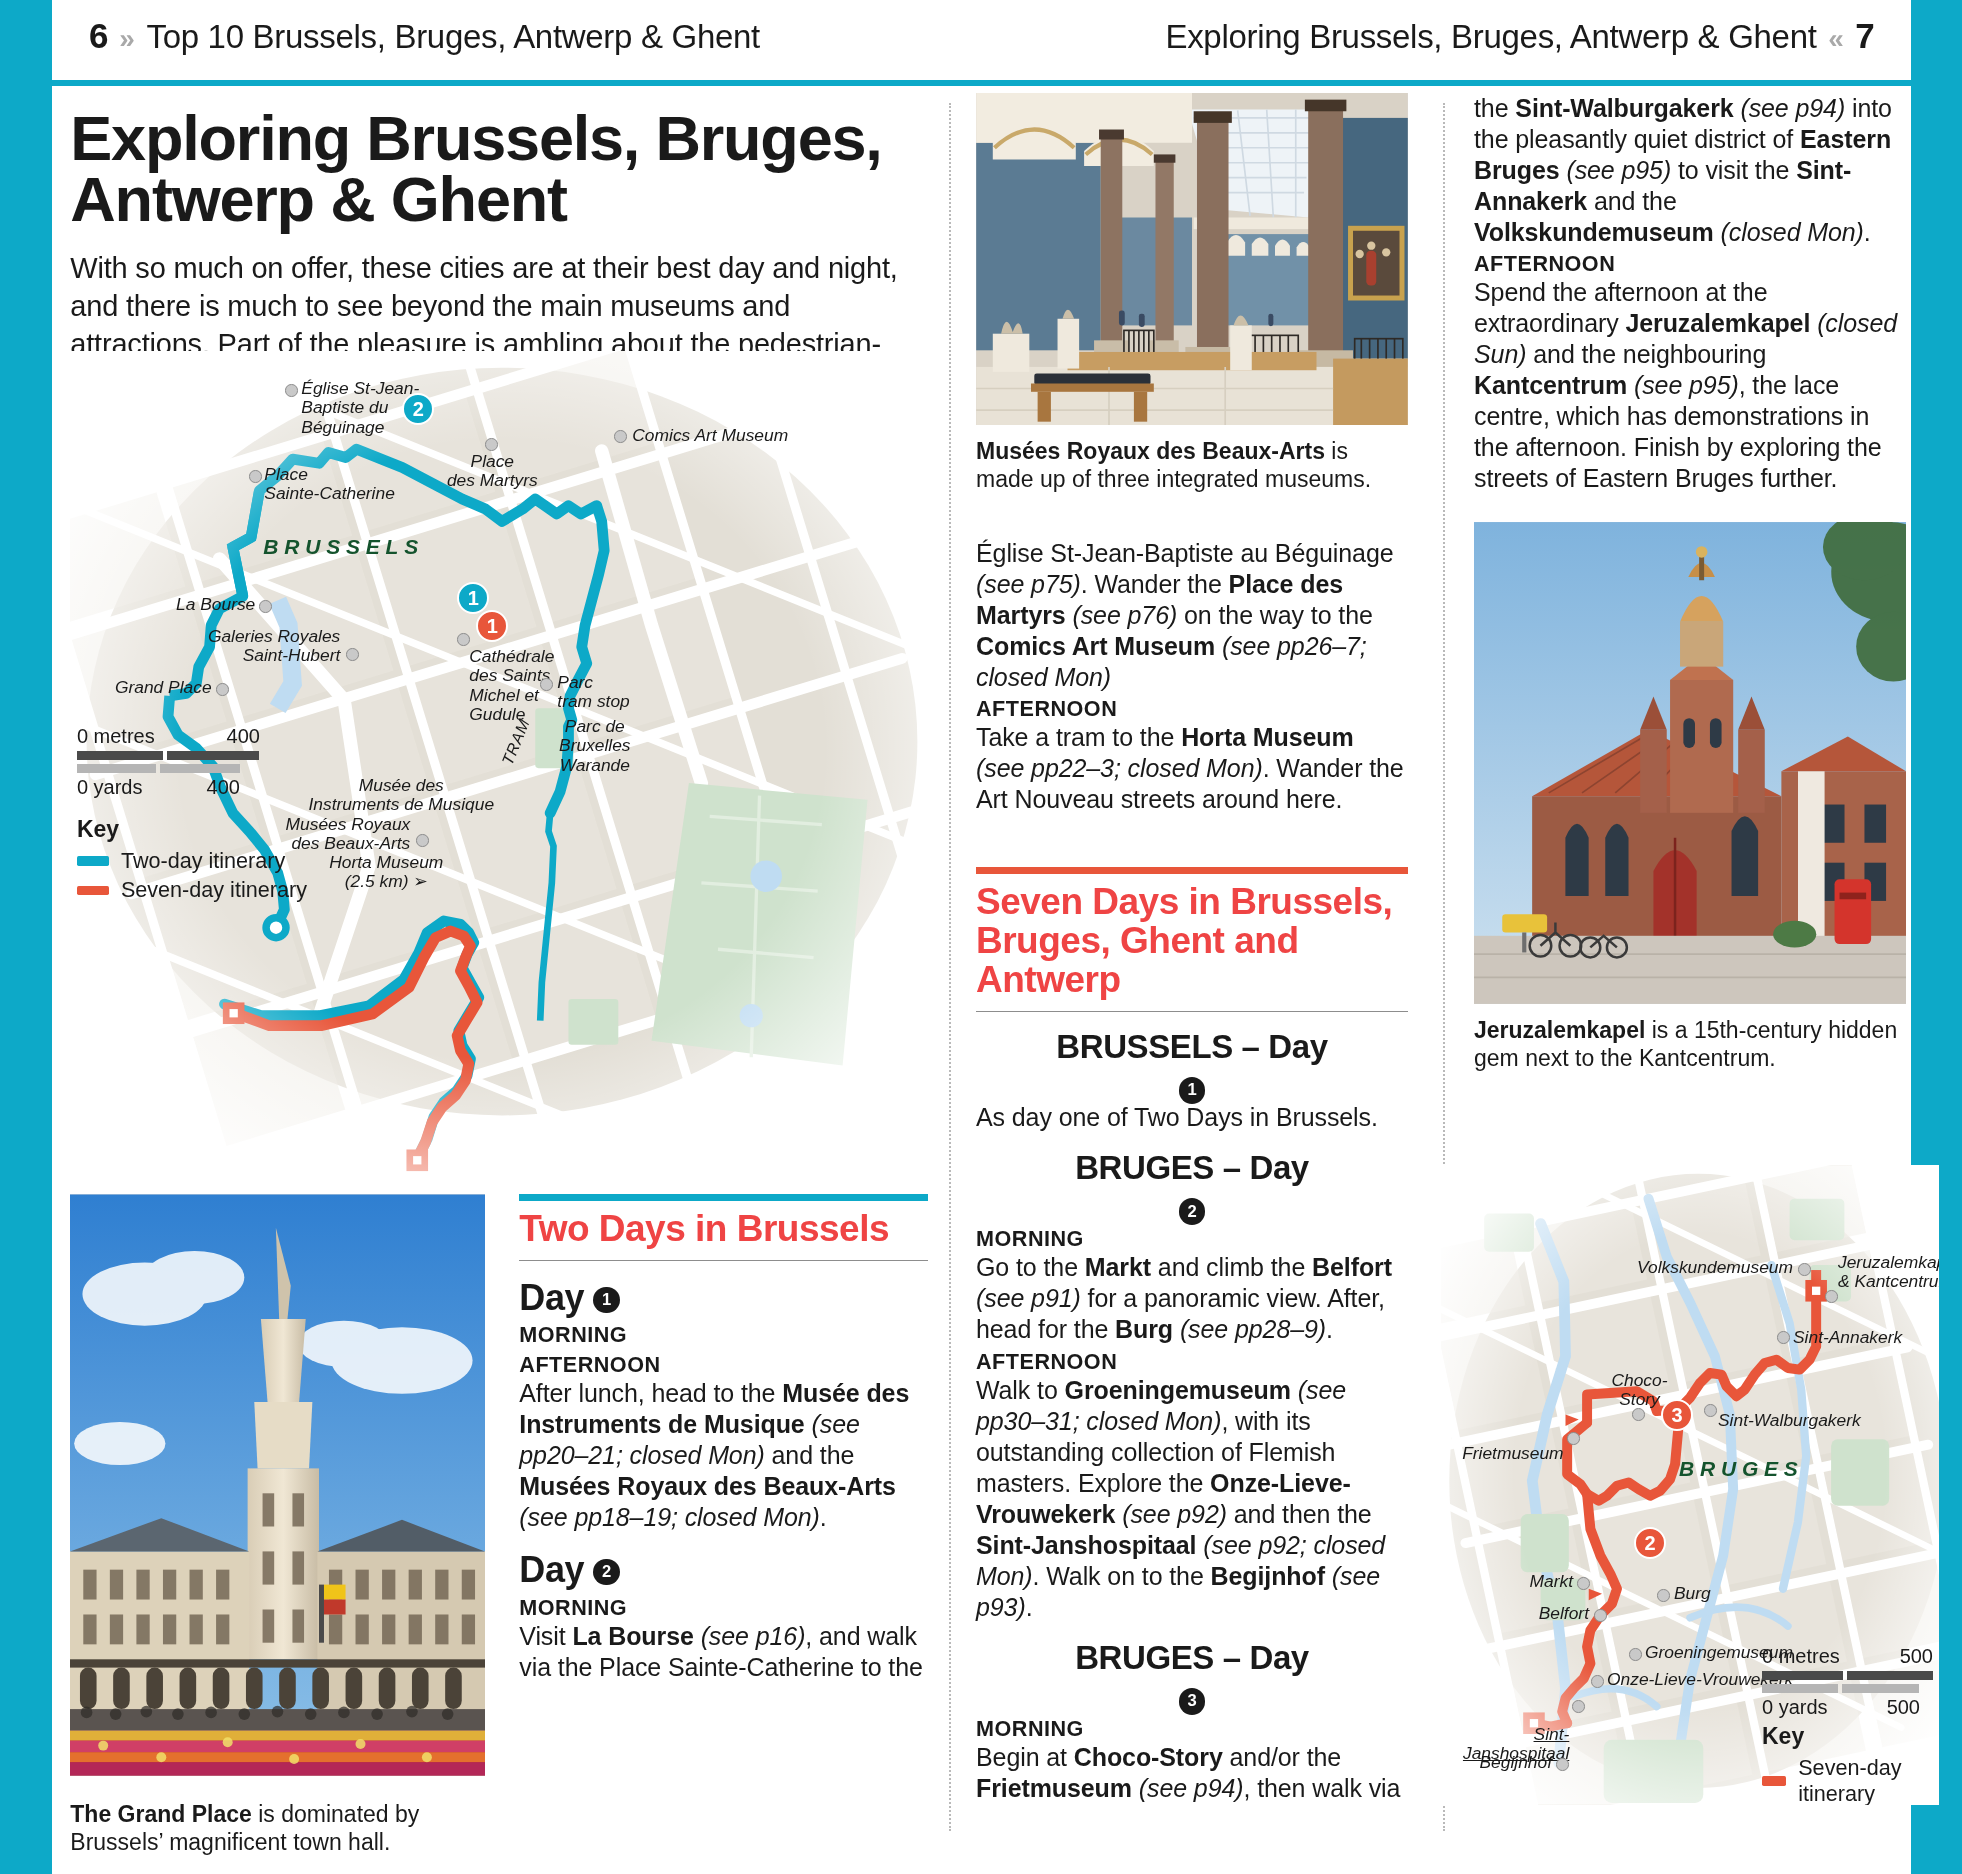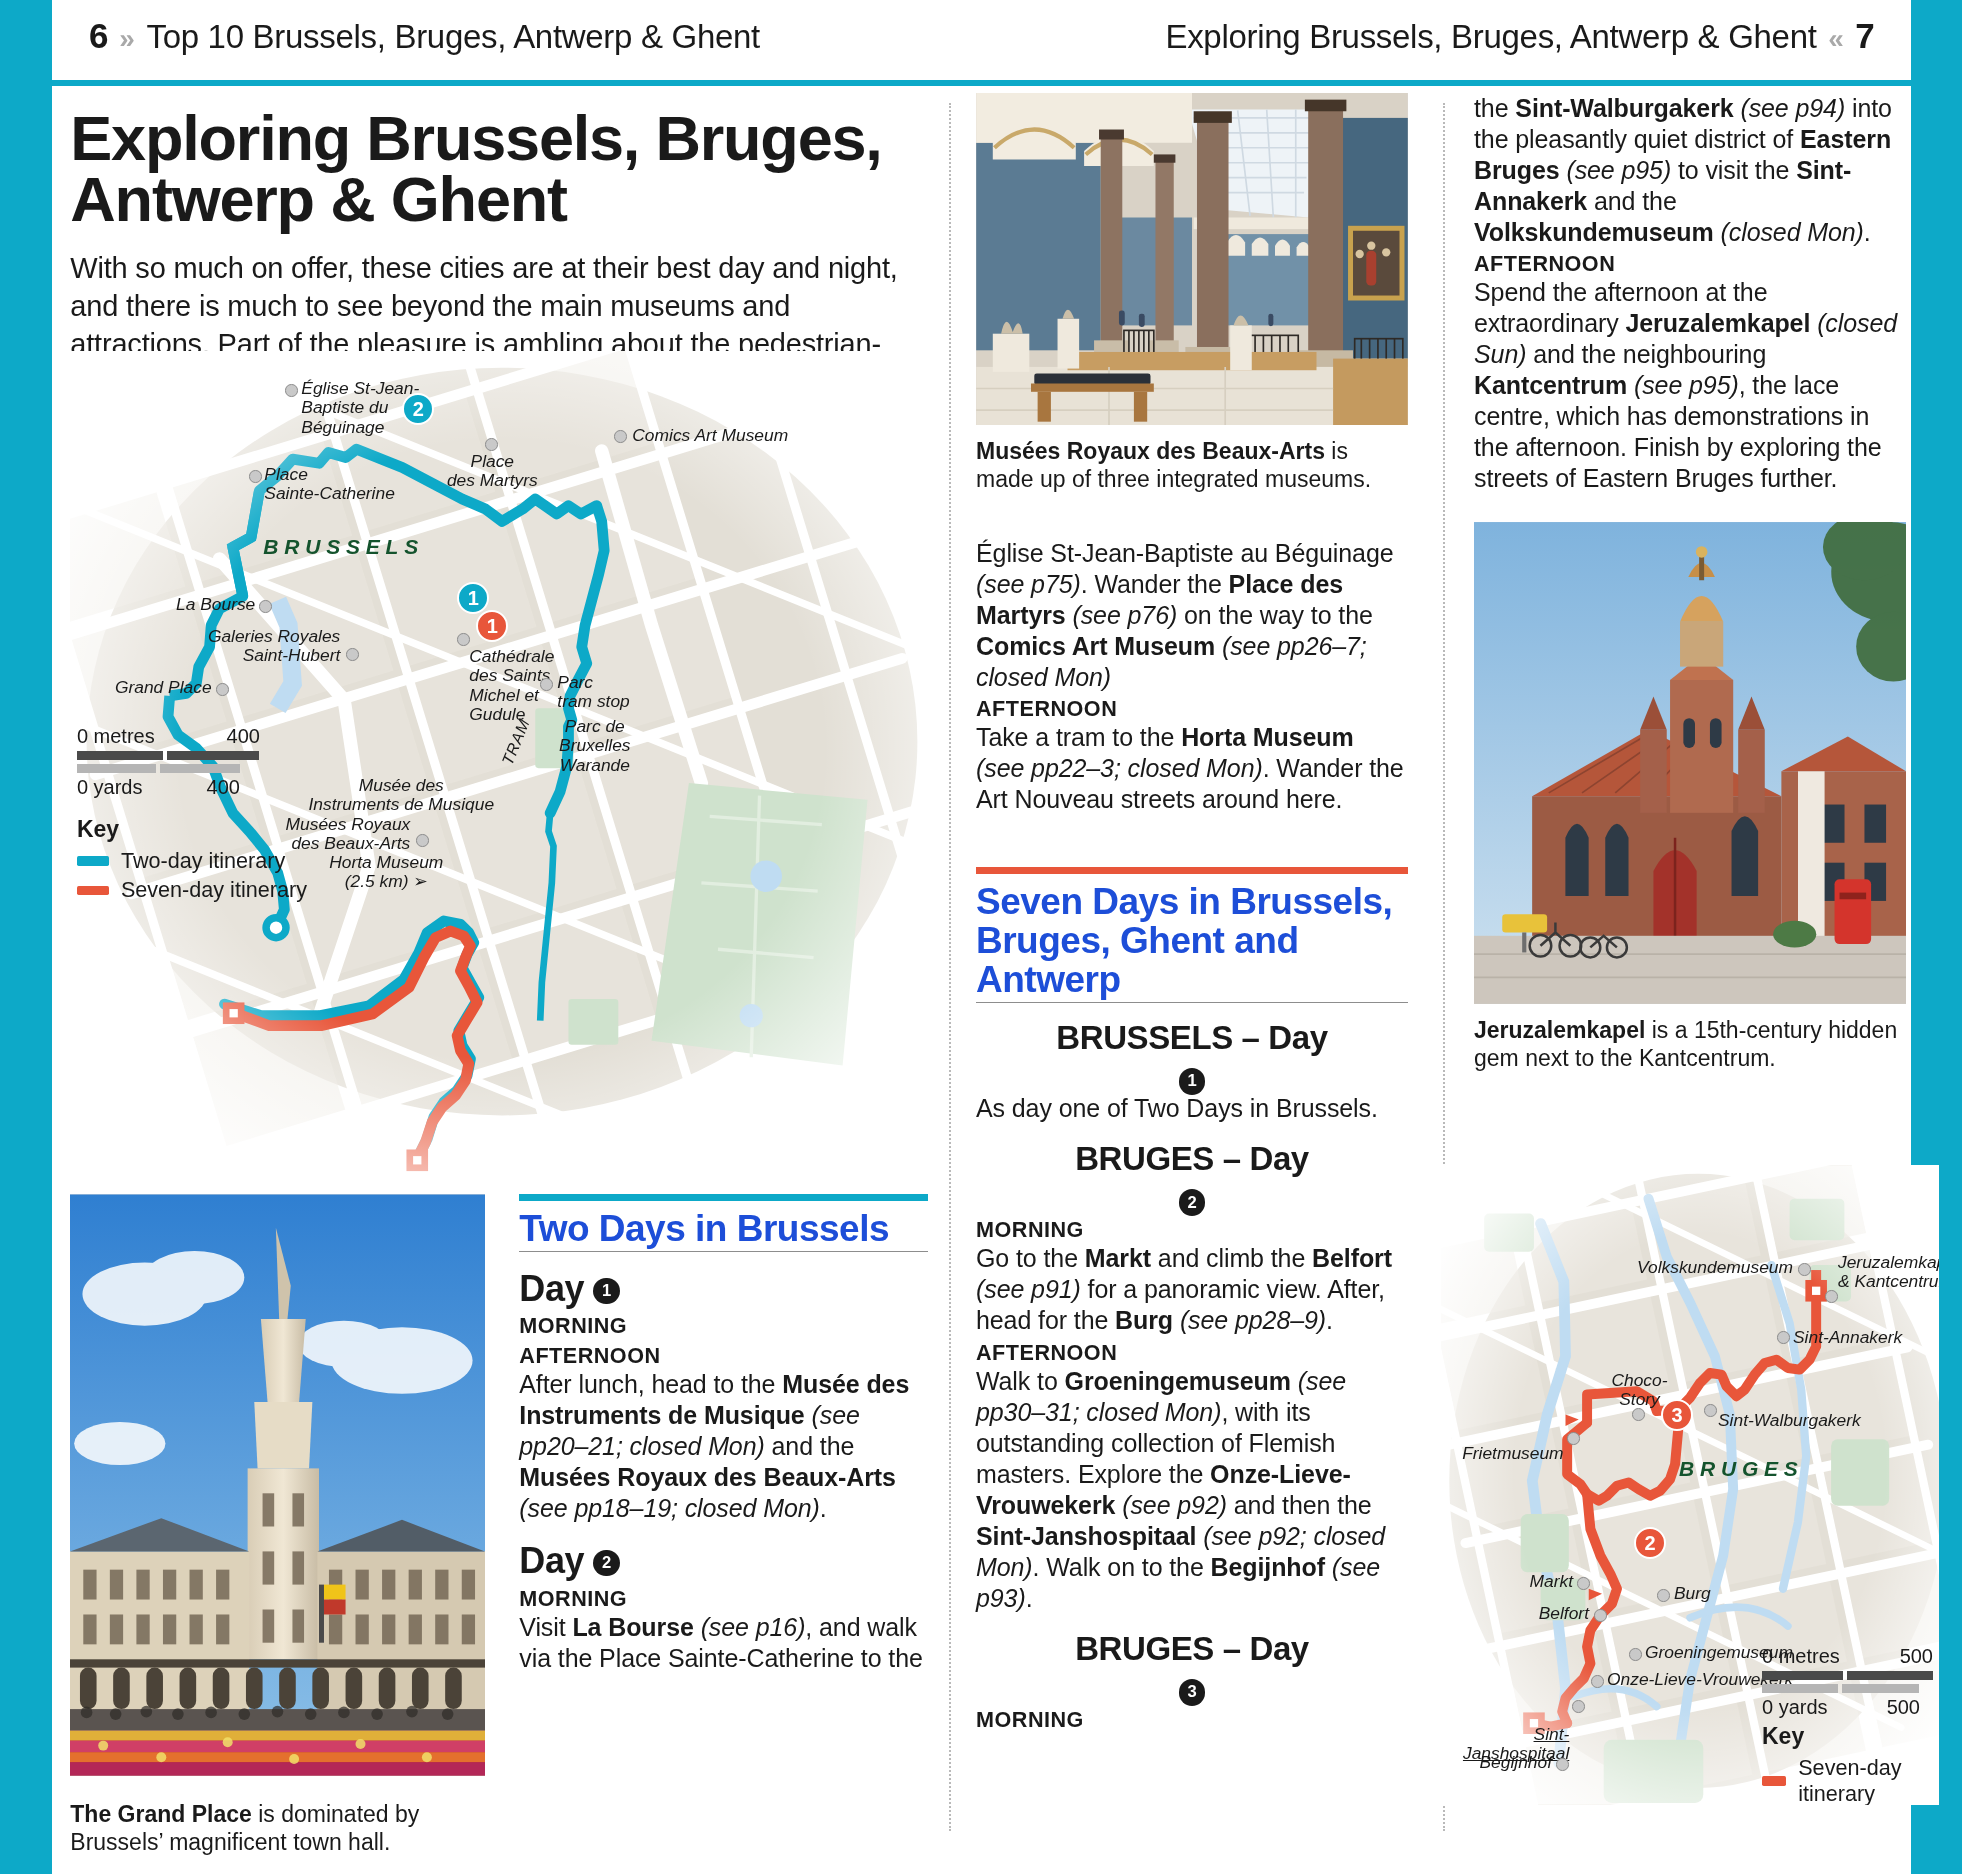--- a/index.html
+++ b/index.html
@@ -132,23 +132,23 @@
   .cap { font-size:23px; line-height:1.23; color:#1a1a1a; margin-top:11.6px; }
   .cap b { font-weight:bold; }
 
   
   .sec {
     border-top:7.5px solid var(--teal);
     padding-top:8.3px;
   }
   .sec.orange-rule { border-top-color: var(--orange); }
   .sec h2 {
-    font-size:37px; line-height:1.06; font-weight:bold; color:#1d4ed8;
+    font-size:37px; line-height:1.06; font-weight:bold; color:#ef4444;
     letter-spacing:-0.5px;
-    padding-bottom:2px;
+    padding-bottom:11px;
     border-bottom:1.7px solid #8d8d8d;
     margin-bottom:11.6px;
   }
   h3.day {
     font-size:36px; font-weight:bold; color:#1a1a1a; letter-spacing:-0.4px;
     display:flex; align-items:center; gap:9.1px; margin-top:16.6px;
   }
   h3.day.small { font-size:33px;flex-direction:column; }
   .bullet {
     display:inline-flex; align-items:center; justify-content:center;
@@ -678,20 +678,21 @@
       <div class="tod">MORNING</div>
       <p class="body">Go to the <b>Markt</b> and climb the <b>Belfort</b> <i>(see p91)</i> for a panoramic view. After, head for the <b>Burg</b> <i>(see pp28–9)</i>.</p>
       <div class="tod">AFTERNOON</div>
       <p class="body">Walk to <b>Groeningemuseum</b> <i>(see pp30–31; closed Mon)</i>, with its outstanding collection of Flemish masters. Explore the <b>Onze-Lieve-Vrouwekerk</b> <i>(see p92)</i> and then the <b>Sint-Janshospitaal</b> <i>(see p92; closed Mon)</i>. Walk on to the <b>Begijnhof</b> <i>(see p93)</i>.</p>
 
       <h3 class="day small">
         <span>BRUGES – Day</span>
         <span class="bullet">3</span>
       </h3>
       <div class="tod">MORNING</div>
+      <p class="body">Begin at <b>Choco-Story</b> and/or the <b>Frietmuseum</b> <i>(see p94)</i>, then walk via</p>
     </div>
 
     <div class="col col-c">
       <p class="body">the <b>Sint-Walburgakerk</b> <i>(see p94)</i> into the pleasantly quiet district of <b>Eastern Bruges</b> <i>(see p95)</i> to visit the <b>Sint-Annakerk</b> and the <b>Volkskundemuseum</b> <i>(closed Mon)</i>.</p>
       <div class="tod">AFTERNOON</div>
       <p class="body">Spend the afternoon at the extraordinary <b>Jeruzalemkapel</b> <i>(closed Sun)</i> and the neighbouring <b>Kantcentrum</b> <i>(see p95)</i>, the lace centre, which has demonstrations in the afternoon. Finish by exploring the streets of Eastern Bruges further.</p>
 
       <div class="photo rphoto" style="margin-top:28px;">
         <svg width="432" height="482" viewBox="0 0 520 580">
           <defs>

